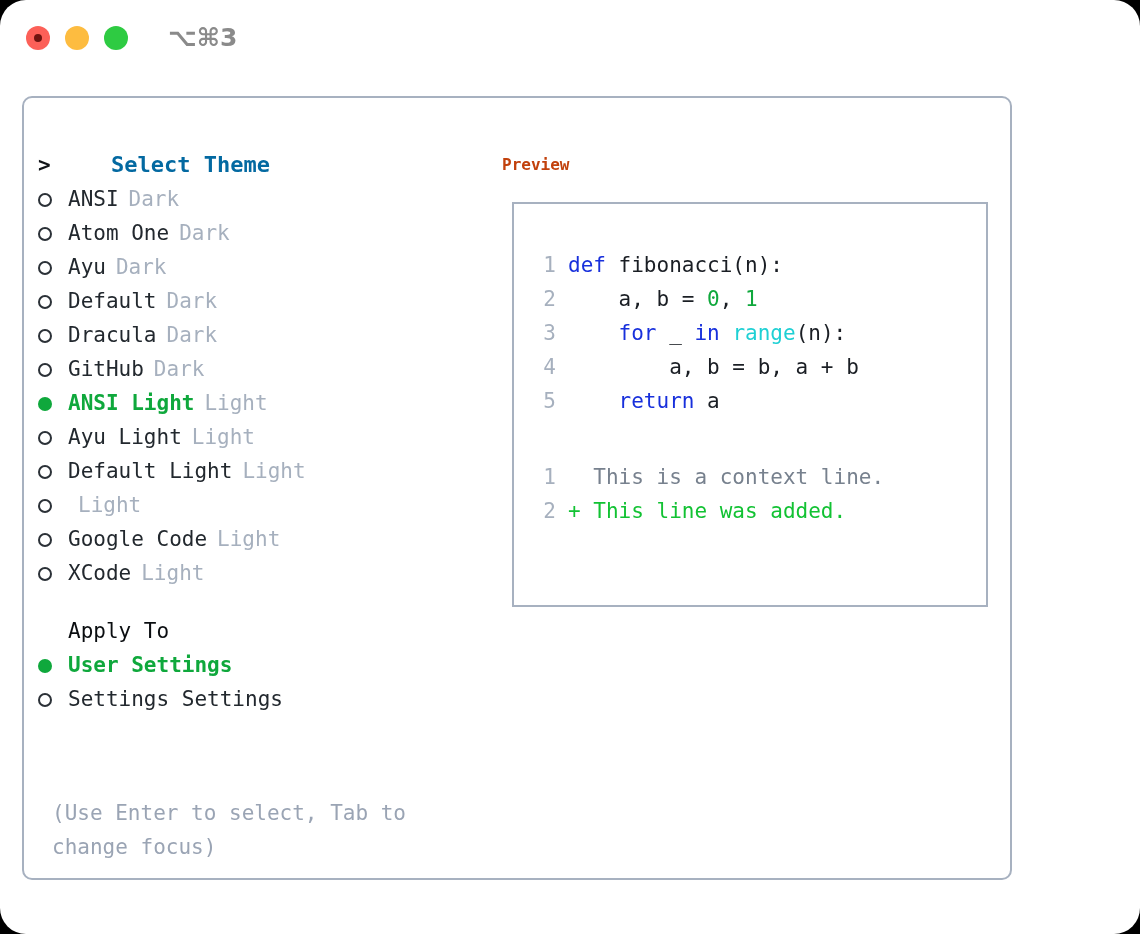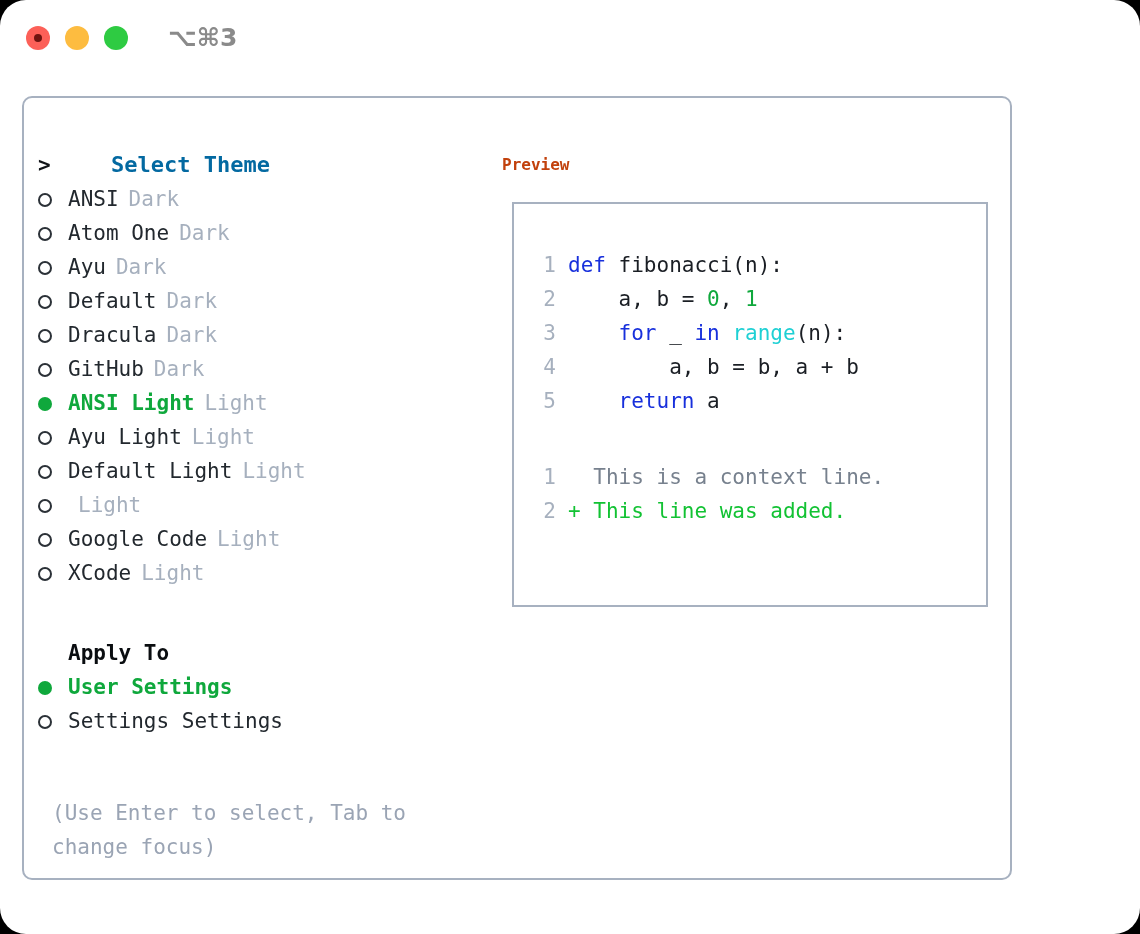--- a/index.html
+++ b/index.html
@@ -244,21 +244,21 @@
           <div class="row"><span class="marker"><span class="bullet-off"></span></span><span class="item-name">Dracula</span><span class="item-suffix">Dark</span></div>
           <div class="row"><span class="marker"><span class="bullet-off"></span></span><span class="item-name">GitHub</span><span class="item-suffix">Dark</span></div>
           <div class="row"><span class="marker"><span class="bullet-on"></span></span><span class="item-name sel">ANSI Light</span><span class="item-suffix">Light</span></div>
           <div class="row"><span class="marker"><span class="bullet-off"></span></span><span class="item-name">Ayu Light</span><span class="item-suffix">Light</span></div>
           <div class="row"><span class="marker"><span class="bullet-off"></span></span><span class="item-name">Default Light</span><span class="item-suffix">Light</span></div>
           <div class="row"><span class="marker"><span class="bullet-off"></span></span><span class="item-suffix">Light</span></div>
           <div class="row"><span class="marker"><span class="bullet-off"></span></span><span class="item-name">Google Code</span><span class="item-suffix">Light</span></div>
           <div class="row"><span class="marker"><span class="bullet-off"></span></span><span class="item-name">XCode</span><span class="item-suffix">Light</span></div>
         </div>
 
-      <div class="row" style="margin-top:46px;font-weight:bold;">
+      <div class="row" style="margin-top:24px;">
         <span class="marker marker-empty">o</span>
         <span class="section-head">Apply To</span>
       </div>
 
       <div id="apply-rows">
           <div class="row"><span class="marker"><span class="bullet-on"></span></span><span class="item-name sel">User Settings</span></div>
           <div class="row"><span class="marker"><span class="bullet-off"></span></span><span class="item-name">Settings Settings</span></div>
         </div>
 
       <div class="hint">(Use Enter to select, Tab to change focus)</div>

